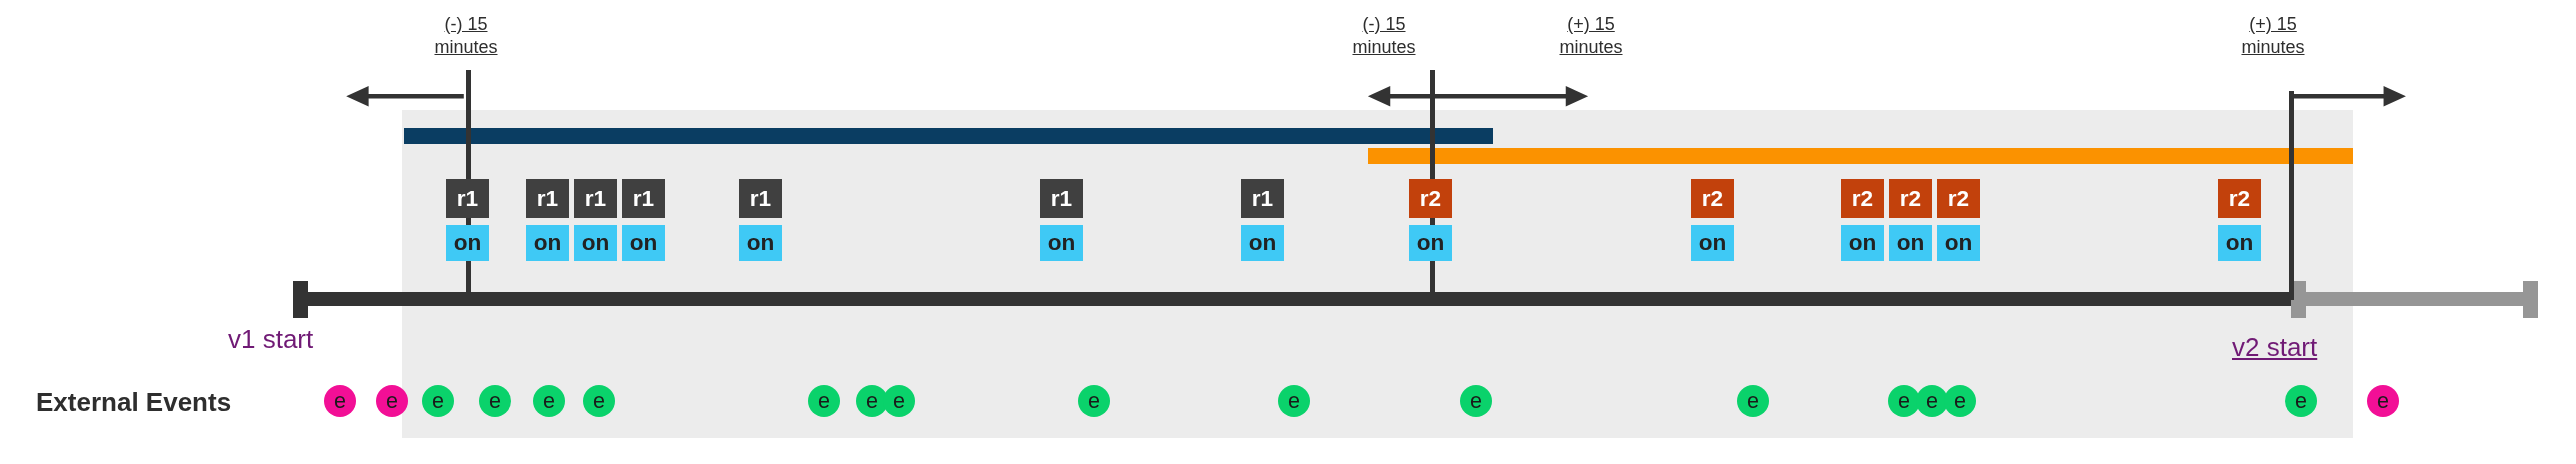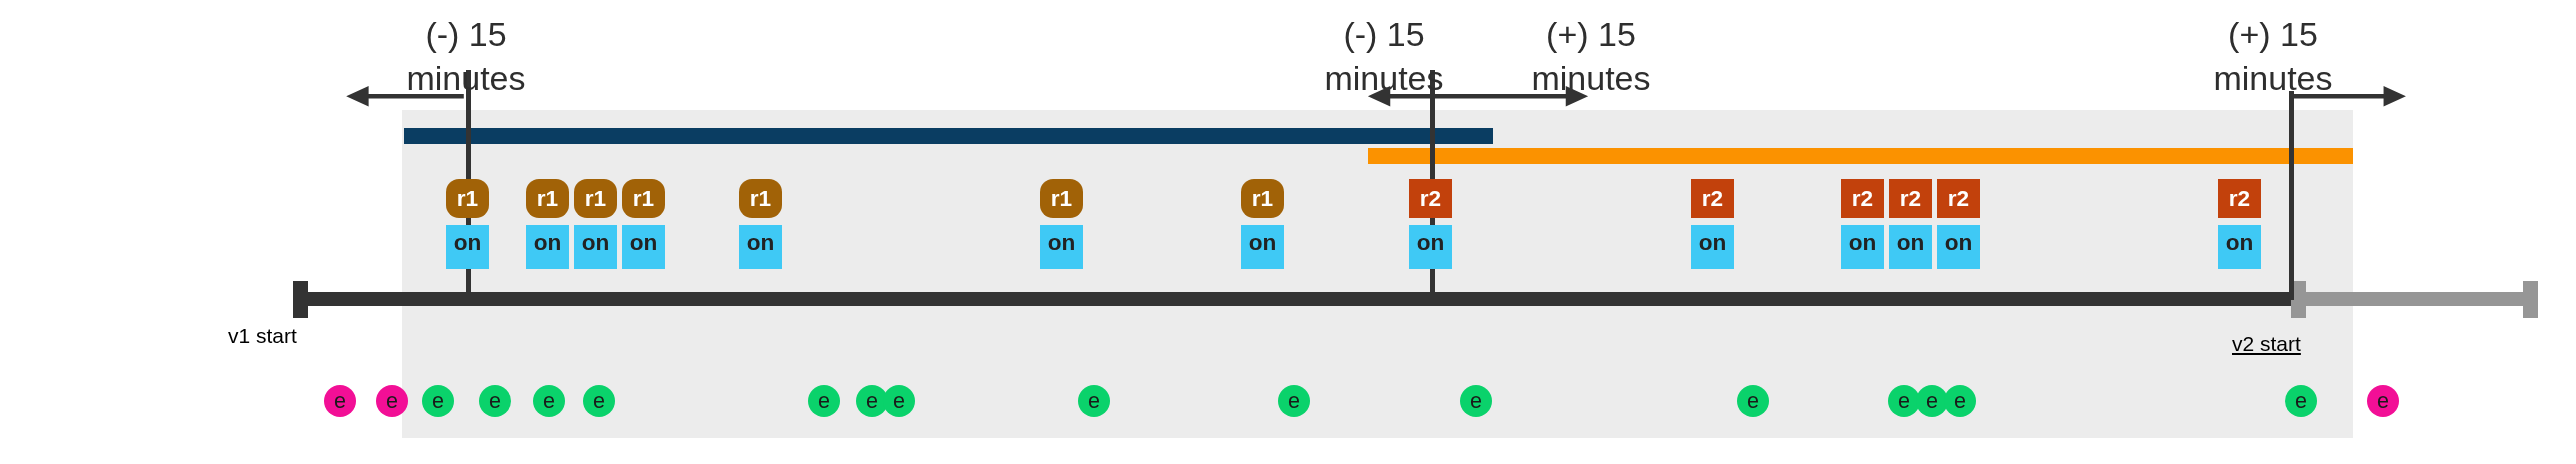--- a/index.html
+++ b/index.html
@@ -23,42 +23,42 @@
   .tl-dark{position:absolute;background:#333333;}
   .tl-grey{position:absolute;background:#969696;}
   .cap-dark{position:absolute;background:#333333;}
   .cap-grey{position:absolute;background:#969696;}
 
   
   .vline{position:absolute;background:#333333;width:4.7px;}
 
   
   .callout{position:absolute;text-align:center;line-height:1.28;
-           font-size:34px;font-weight:400;color:#2e2e2e;white-space:nowrap;}
+           font-size:18px;font-weight:400;color:#2e2e2e;white-space:nowrap;text-decoration:underline;}
 
   .arrow-svg{position:absolute;}
 
   
   .rowlabel{position:absolute;font-size:26px;font-weight:700;color:#2e2e2e;
             white-space:nowrap;}
-  .startlabel{position:absolute;font-size:21px;font-weight:400;color:#000000;
+  .startlabel{position:absolute;font-size:26px;font-weight:400;color:#701a75;
               white-space:nowrap;}
 
   
   .chip{position:absolute;width:43px;}
   .chip .top{
     height:39px;line-height:39px;text-align:center;
     font-size:22.6px;font-weight:700;color:#ffffff;
   }
   .chip .bot{
-    height:44px;line-height:36px;text-align:center;
+    height:36px;line-height:36px;text-align:center;
     font-size:22.6px;font-weight:700;color:#222222;background:#3fc9f5;
     margin-top:6.6px;
   }
-  .chip.r1 .top{background:#a16207;border-radius:13px;}
+  .chip.r1 .top{background:#404040;}
   .chip.r2 .top{background:#c2410c;}
 
   
   .edot{
     position:absolute;width:32px;height:32px;border-radius:50%;
     text-align:center;line-height:32px;font-size:21.6px;font-weight:500;
     color:#1a1a1a;
   }
   .edot.green{background:#0ad26b;}
   .edot.pink{background:#f20f96;}
@@ -110,20 +110,21 @@
 
   <div class="callout" style="left:2179px;top:13px;width:188px;">
     <div>(+) 15</div>
     <div>minutes</div>
   </div>
   <svg class="arrow-svg" width="122" height="28" style="left:2288px;top:86px;" viewBox="0 0 130 30">
     <line x1="2" y1="11" x2="106" y2="11" stroke="#333333" stroke-width="5"></line>
     <polygon points="126,11 102,0 102,22" fill="#333333"></polygon>
   </svg>
 
+  <div class="rowlabel" style="left:36px;top:387px;">External Events</div>
 
   <div class="startlabel" style="left:228px;top:324px;">v1 start</div>
   <div class="startlabel" style="left:2232px;top:332px;text-decoration:underline;">v2 start</div>
 
   <div id="impression-layer">
       <div class="chip r1" style="left: 446px; top: 179px;">
         <div class="top">r1</div>
         <div class="bot">on</div>
       </div>
       <div class="chip r1" style="left: 526px; top: 179px;">

